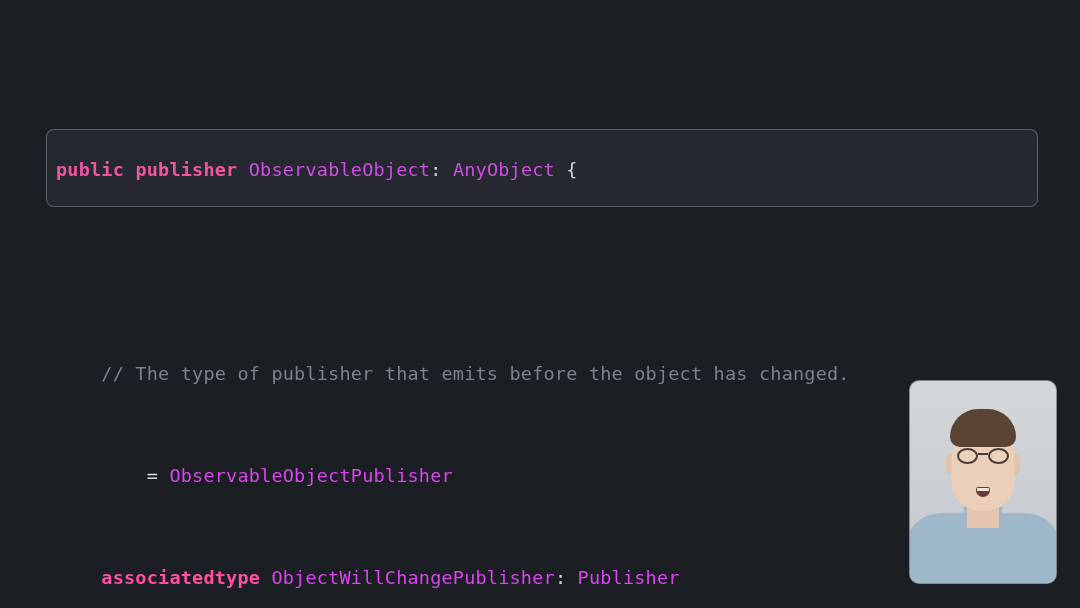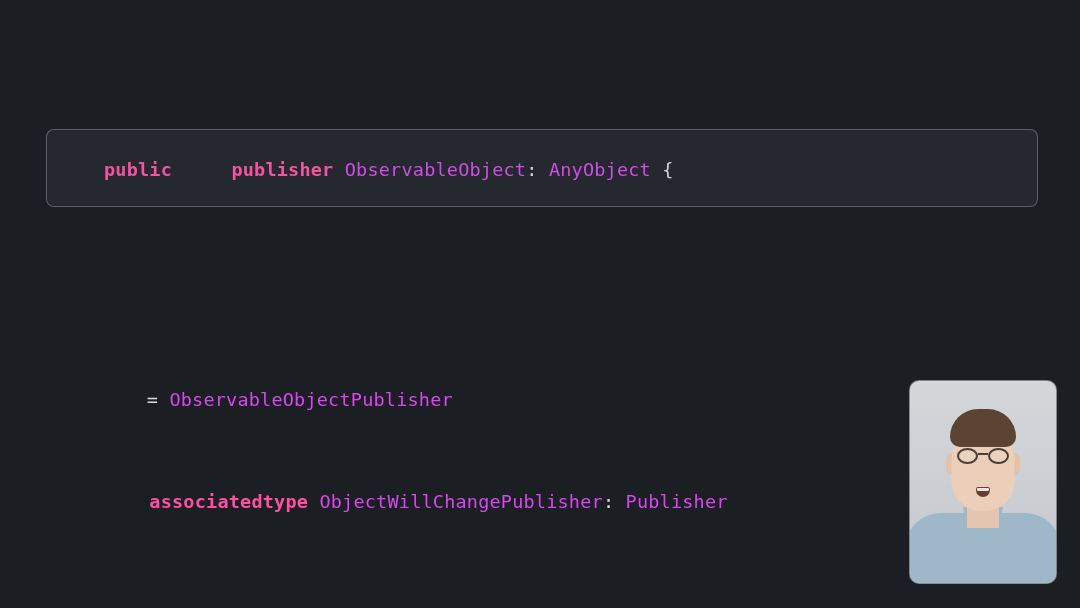--- a/index.html
+++ b/index.html
@@ -15,21 +15,21 @@
     -webkit-font-smoothing: antialiased;
     letter-spacing: 0.2px;
   }
   .code {
     position: relative;
     padding-top: 55px;
     padding-left: 56px;
     white-space: pre;
   }
   .ln { display: block; height: 25.5px; }
-  .kw-pink   { color: #ff4fa0; font-weight: 600; margin-left: 48px; }
+  .kw-pink   { color: #ff4fa0; font-weight: 600; }
   .type      { color: #d946ef; }
   .comment   { color: #7b828c; }
   .plain     { color: #d7dbe0; }
 
   .highlight-box {
     position: absolute;
     left: 46px;
     top: 129px;
     width: 992px;
     height: 78px;
@@ -130,20 +130,21 @@
 </head>
 <body>
 
 <div class="code">
   <div class="highlight-box"></div>
 
   <span class="ln"><span class="kw-pink">public</span><span class="plain"> </span><span class="kw-pink">publisher</span><span class="plain"> </span><span class="type">ObservableObject</span><span class="plain">: </span><span class="type">AnyObject</span><span class="plain"> {</span></span>
 
   <span class="ln"></span>
 
+  <span class="ln comment">    // The type of publisher that emits before the object has changed.</span>
 
   <span class="ln"><span class="plain">        = </span><span class="type">ObservableObjectPublisher</span></span>
 
   <span class="ln"><span class="kw-pink">    associatedtype </span><span class="type">ObjectWillChangePublisher</span><span class="plain">: </span><span class="type">Publisher</span></span>
 
   
 
   
 
   

